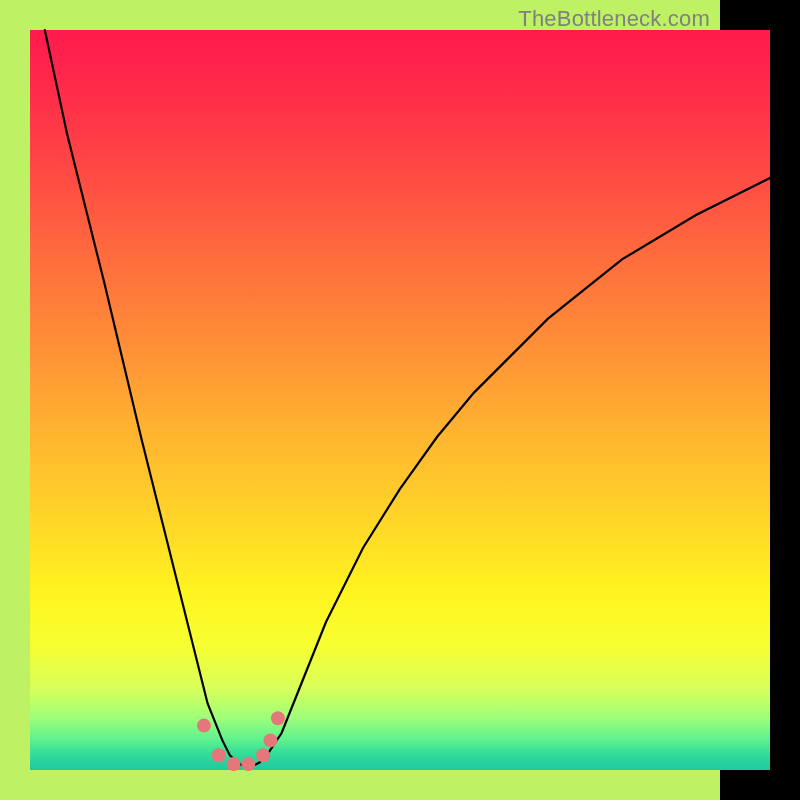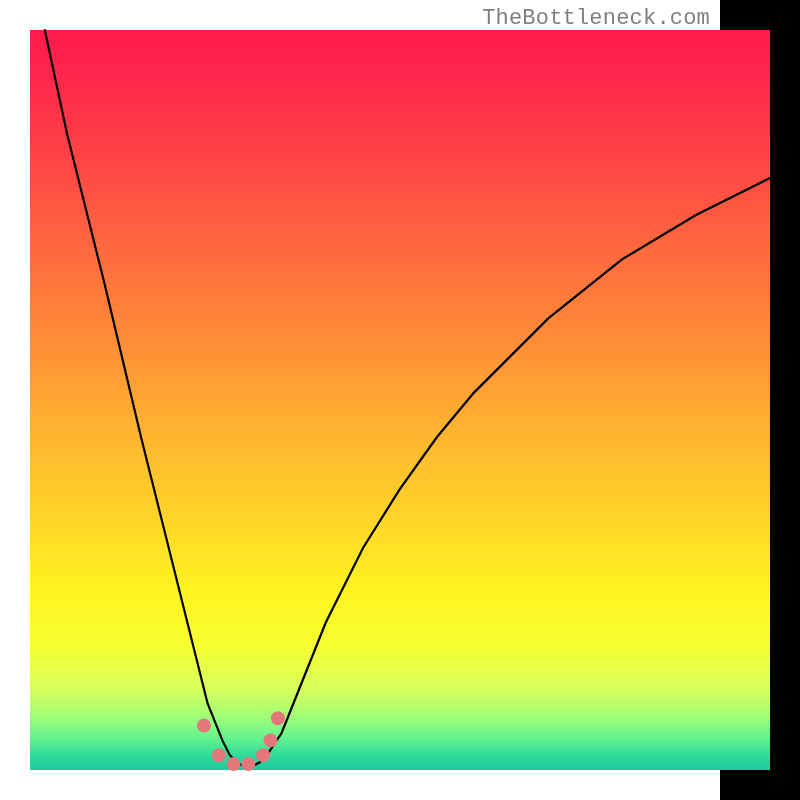--- a/index.html
+++ b/index.html
@@ -8,22 +8,21 @@
     width: 800px;
     height: 800px;
     background: #000;
     font-family: Arial, Helvetica, sans-serif;
     overflow: hidden;
   }
   .frame {
     position: relative;
     width: 720px;
     height: 800px;
-    background: #ffffff;
-    font-family: Liberation Mono, monospace;
+    background: #bef264;
   }
   .watermark {
     position: absolute;
     top: 6px;
     right: 10px;
     color: #808080;
     font-size: 22px;
     font-weight: 400;
     letter-spacing: 0.2px;
     z-index: 10;

